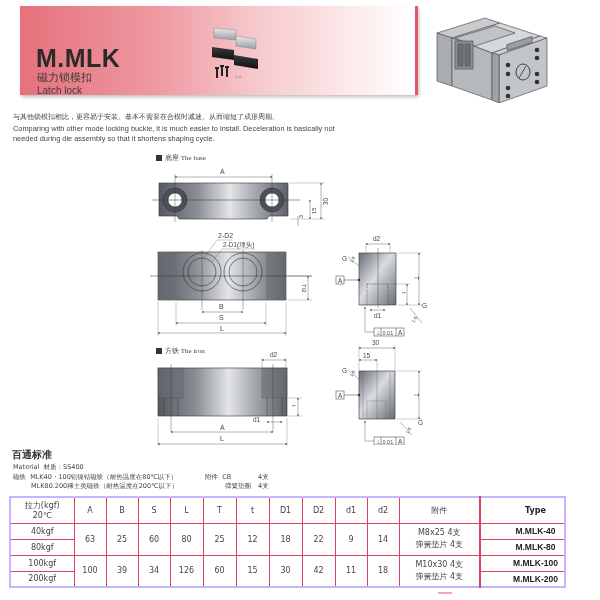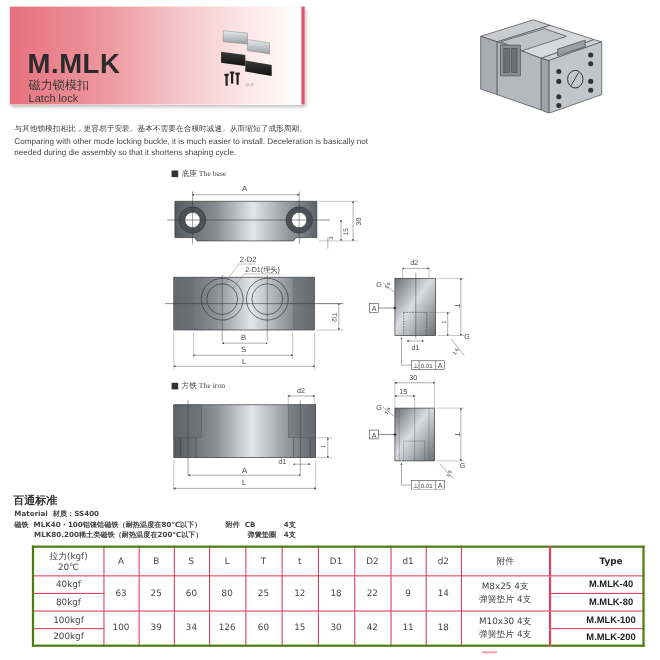--- a/index.html
+++ b/index.html
@@ -1,20 +1,20 @@
 <!DOCTYPE html>
 <html><head>
 <meta charset="utf-8">
 <style>
   * { box-sizing: border-box; margin: 0; padding: 0; }
   html, body { width: 600px; height: 600px; background: #ffffff; overflow: hidden; }
   body { position: relative; font-family: "Liberation Sans", "DejaVu Sans", sans-serif; color: #333; }
 
   .banner {
-    position: absolute; left: 9px; top: 6px; width: 268px; height: 89px;
+    position: absolute; left: 20px; top: 6px; width: 398px; height: 89px;
     background: linear-gradient(90deg, #e6717c 0%, #ee9aa2 35%, #f6c9cc 60%, #fdf0f0 88%, #ffffff 100%);
     box-shadow: 1px 2px 3px rgba(0,0,0,0.25);
     border-right: 3px solid #e2556a;
   }
   .banner-title { position: absolute; left: 16px; top: 38px; font-size: 25px; font-weight: bold; color: #2b2b2b; letter-spacing: 0.5px; }
   .banner-cn { position: absolute; left: 17px; top: 64px; font-size: 11px; color: #3a3a3a; font-family: "DejaVu Sans", sans-serif; }
   .banner-en { position: absolute; left: 17px; top: 79px; font-size: 10px; color: #3a3a3a; }
   .banner-img { position: absolute; left: 180px; top: 16px; width: 70px; height: 70px; }
 
   .product-3d { position: absolute; left: 395px; top: 8px; width: 170px; height: 95px; }
@@ -22,25 +22,25 @@
   .intro-cn { position: absolute; left: 13px; top: 112px; font-size: 7px; color: #444; font-family: "DejaVu Sans", sans-serif; }
   .intro-en { position: absolute; left: 13px; top: 124px; width: 345px; font-size: 7.4px; line-height: 10px; color: #444; }
 
   .section-label { position: absolute; font-size: 7px; color: #444; font-family: Liberation Serif, serif; display: flex; align-items: center; gap: 3px; }
   .section-label .sq { width: 6px; height: 6px; background: #333; display: inline-block; }
 
   .drawing { position: absolute; }
   .dim-text { font-family: "Liberation Sans", sans-serif; fill: #444; }
 
   .std-title { position: absolute; left: 12px; top: 448px; font-size: 10px; font-weight: bold; color: #333; font-family: "DejaVu Sans", sans-serif; }
-  .std-line { position: absolute; left: 13px; font-size: 6.5px; color: #444; font-family: "DejaVu Sans", sans-serif; white-space: pre; font-weight: bold; }
+  .std-line { position: absolute; left: 13px; font-size: 6.5px; color: #444; font-family: "DejaVu Sans", sans-serif; white-space: pre; }
 
   table.spec {
-    position: absolute; left: 29px; top: 496px; width: 485px; height: 92px;
-    border-collapse: collapse; border: 2px solid #4d7c0f; table-layout: fixed;
+    position: absolute; left: 9px; top: 496px; width: 485px; height: 92px;
+    border-collapse: collapse; border: 2px solid #c4b5fd; table-layout: fixed;
   }
   table.spec td, table.spec th {
     border: 1px solid #d9435f; text-align: center; vertical-align: middle;
     font-size: 8px; color: #444; font-weight: normal; padding: 0;
     font-family: "DejaVu Sans", sans-serif;
   }
   table.spec th { height: 26px; }
   table.spec td { height: 16px; }
   table.spec .type-col { font-weight: bold; color: #222; font-family: Liberation Sans, sans-serif; font-size: 8.5px; }
   table.spec th.type-h { font-weight: bold; color: #222; }

